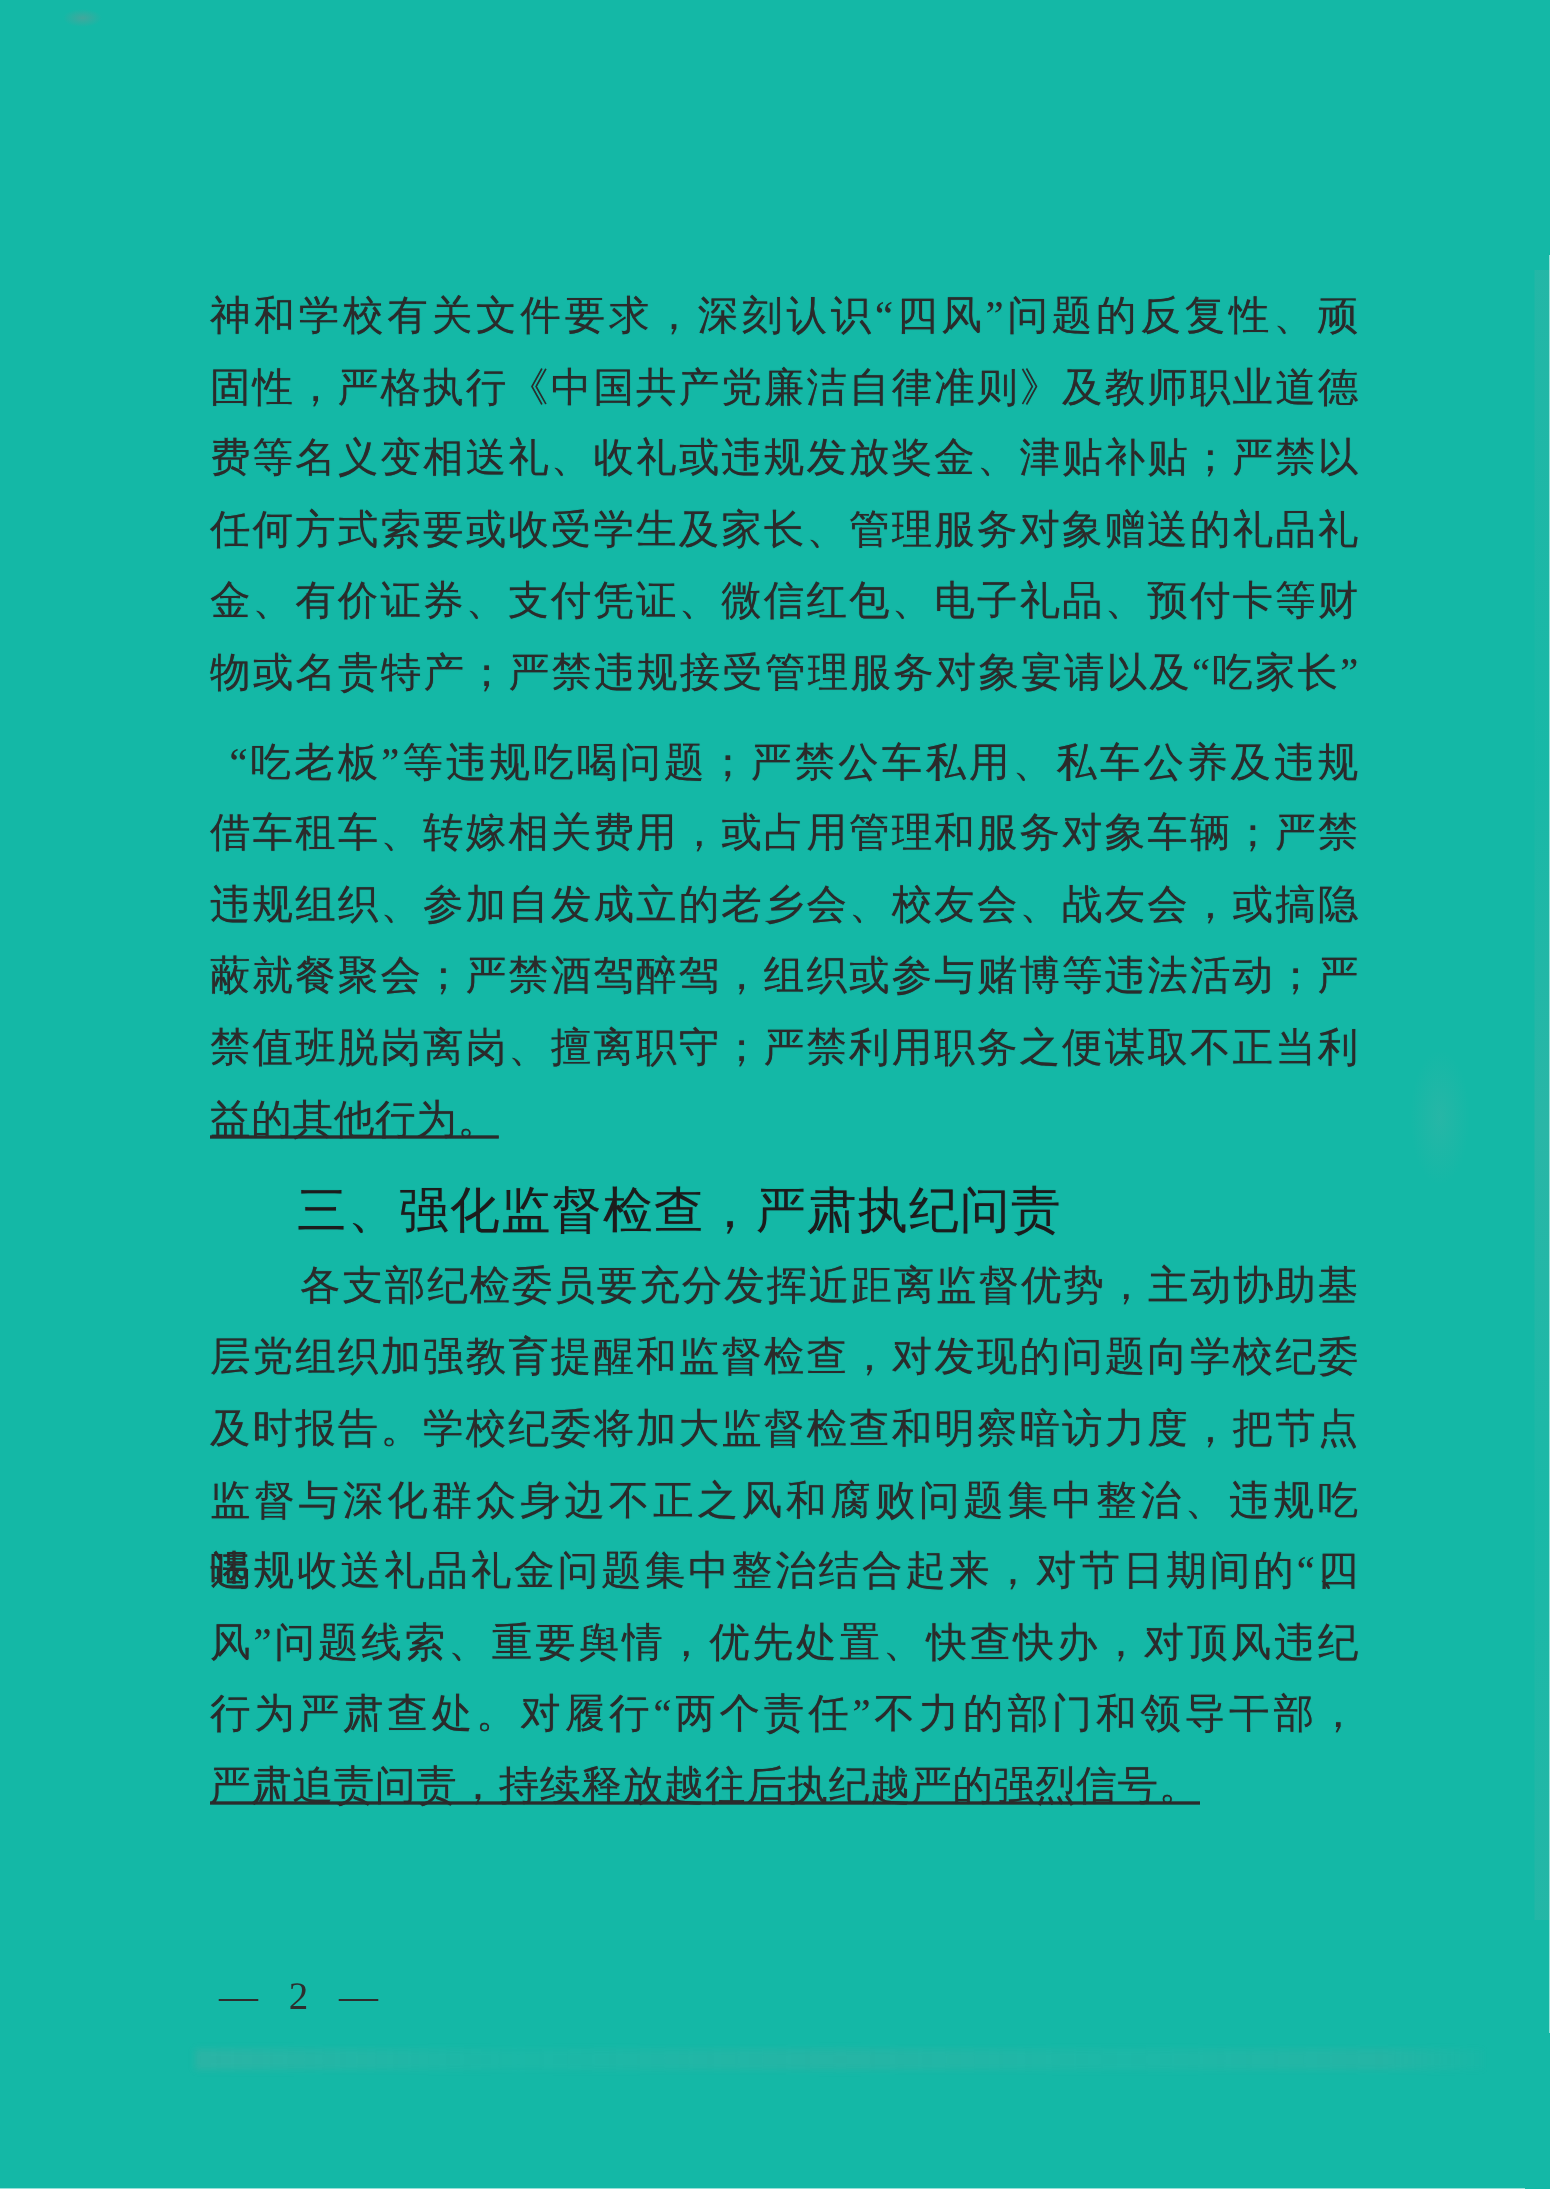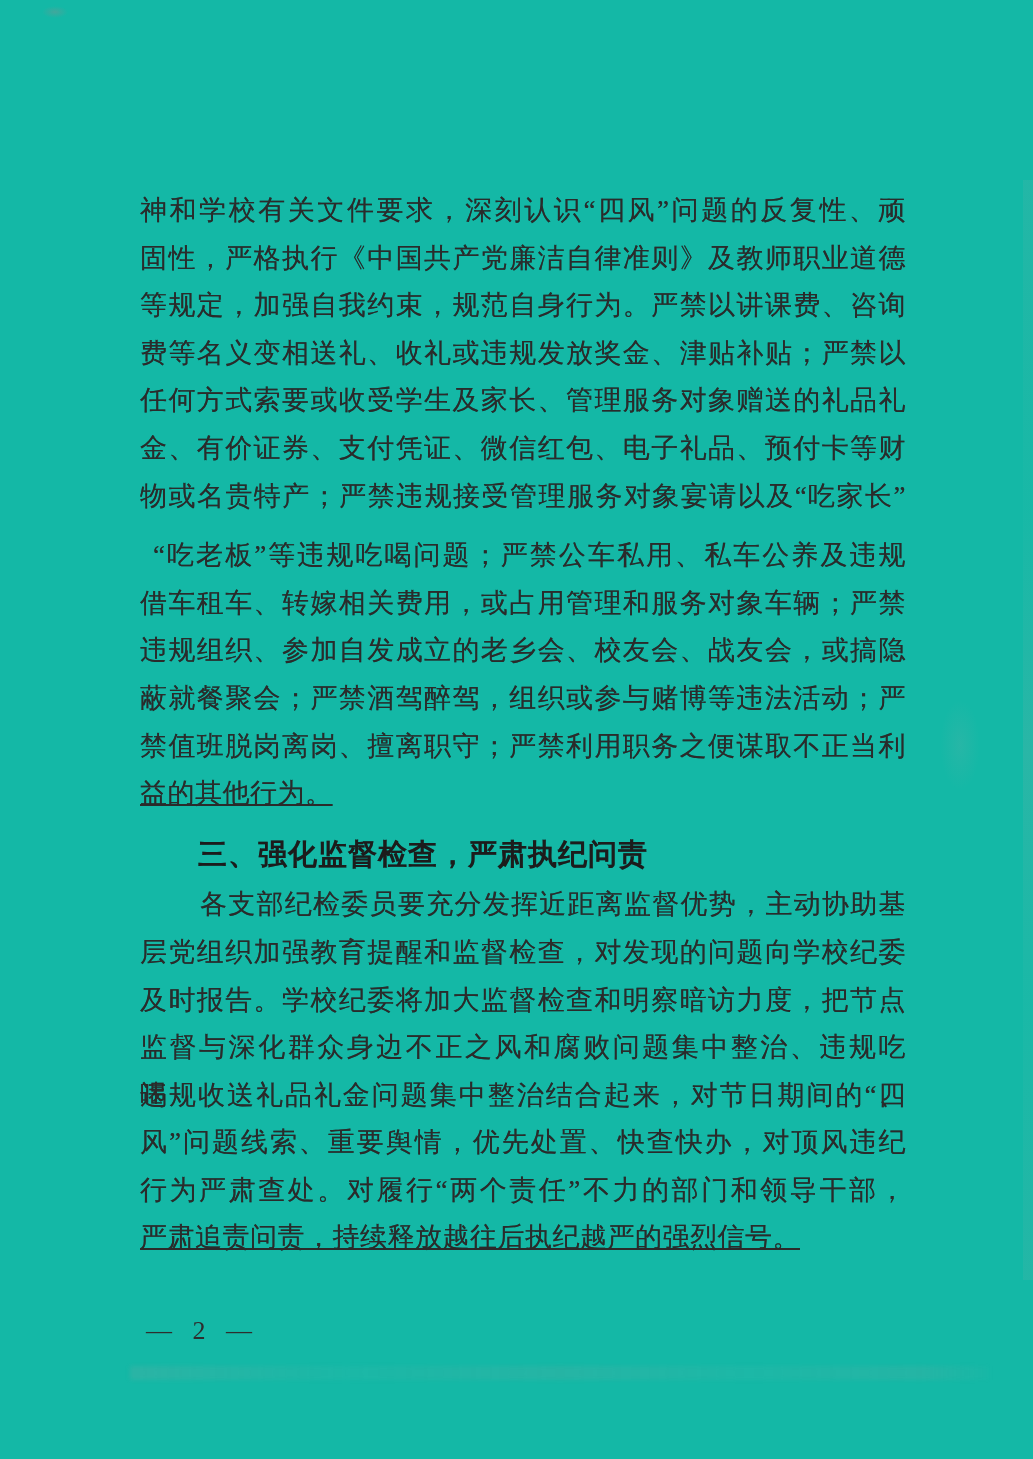--- a/index.html
+++ b/index.html
@@ -69,22 +69,22 @@
   }
   .line.hang {
     padding-left: 13px;      
     margin-top: 12px;
   }
   .heading {
     margin: 13px 0 3px 0;
     padding-left: 58px;
     height: 47.6px;
     line-height: 47.6px;
-    font-size: 29px;
-    font-weight: bold;
+    font-size: 33px;
+    font-weight: normal;
     letter-spacing: 1px;
     color: #1c1c1c;
     font-family: "Liberation Sans", "DejaVu Sans", sans-serif;
     text-shadow: 0 0 0.5px rgba(20,20,20,.5);
   }
   .page-number {
     position: absolute;
     left: 146px;
     top: 1316px;
     font-size: 26px;
@@ -101,21 +101,20 @@
   <div class="smudge s-topleft"></div>
   <div class="smudge s-right-edge"></div>
   <div class="smudge s-bottom-band"></div>
   <div class="smudge s-mid-right"></div>
 
   <main class="text-block">
 
     <div class="para">
         <div class="line">神和学校有关文件要求，深刻认识“四风”问题的反复性、顽</div>
         <div class="line">固性，严格执行《中国共产党廉洁自律准则》及教师职业道德</div>
-        <div class="line">等规定，加强自我约束，规范自身行为。严禁以讲课费、咨询</div>
         <div class="line">费等名义变相送礼、收礼或违规发放奖金、津贴补贴；严禁以</div>
         <div class="line">任何方式索要或收受学生及家长、管理服务对象赠送的礼品礼</div>
         <div class="line">金、有价证券、支付凭证、微信红包、电子礼品、预付卡等财</div>
         <div class="line">物或名贵特产；严禁违规接受管理服务对象宴请以及“吃家长”</div>
         <div class="line hang">“吃老板”等违规吃喝问题；严禁公车私用、私车公养及违规</div>
         <div class="line">借车租车、转嫁相关费用，或占用管理和服务对象车辆；严禁</div>
         <div class="line">违规组织、参加自发成立的老乡会、校友会、战友会，或搞隐</div>
         <div class="line">蔽就餐聚会；严禁酒驾醉驾，组织或参与赌博等违法活动；严</div>
         <div class="line">禁值班脱岗离岗、擅离职守；严禁利用职务之便谋取不正当利</div>
         <div class="line">益的其他行为。</div>

